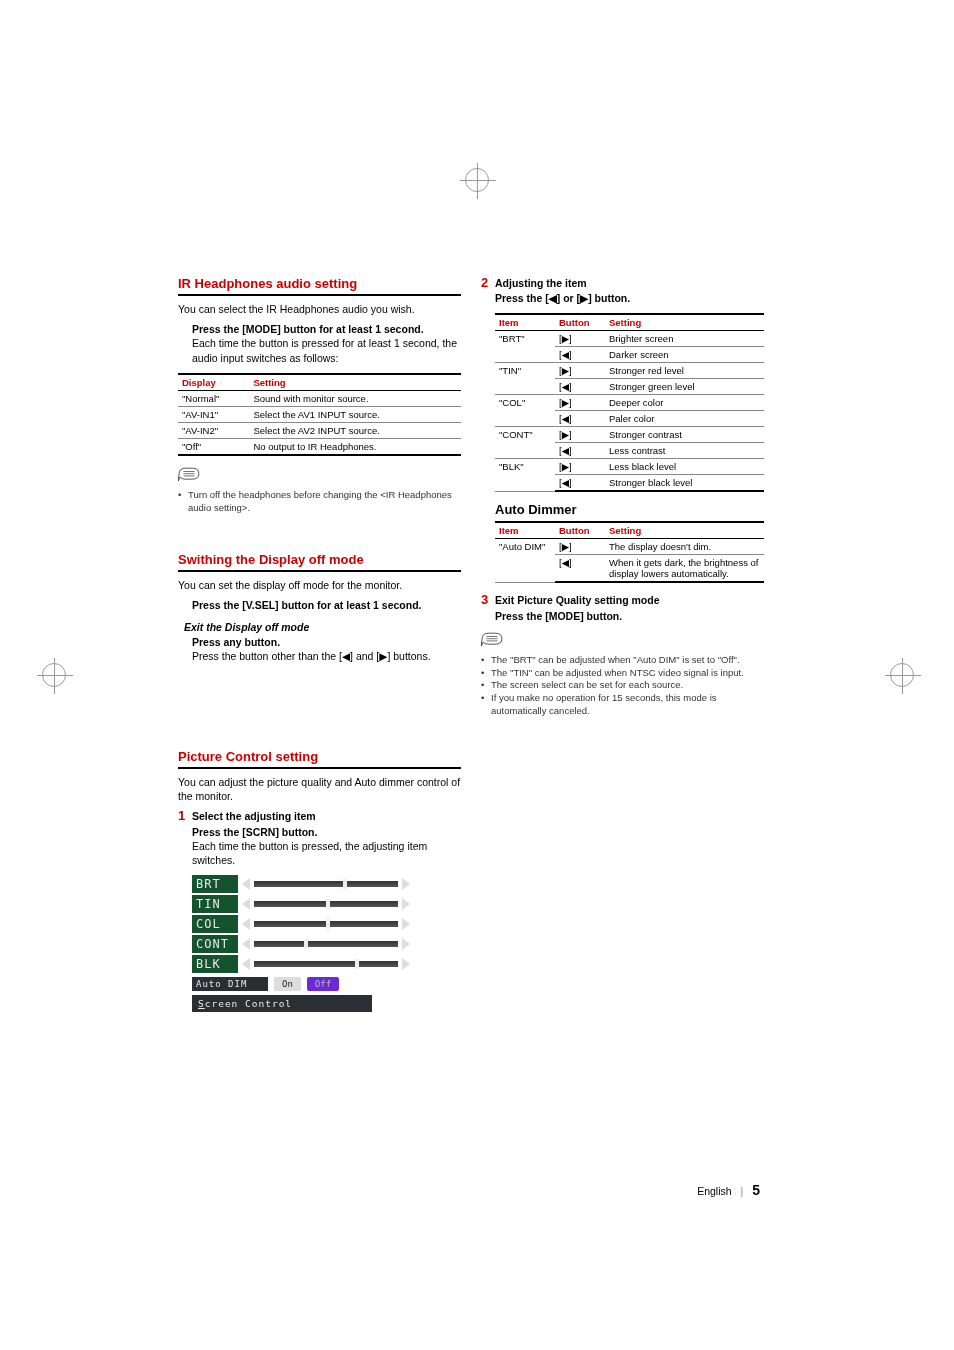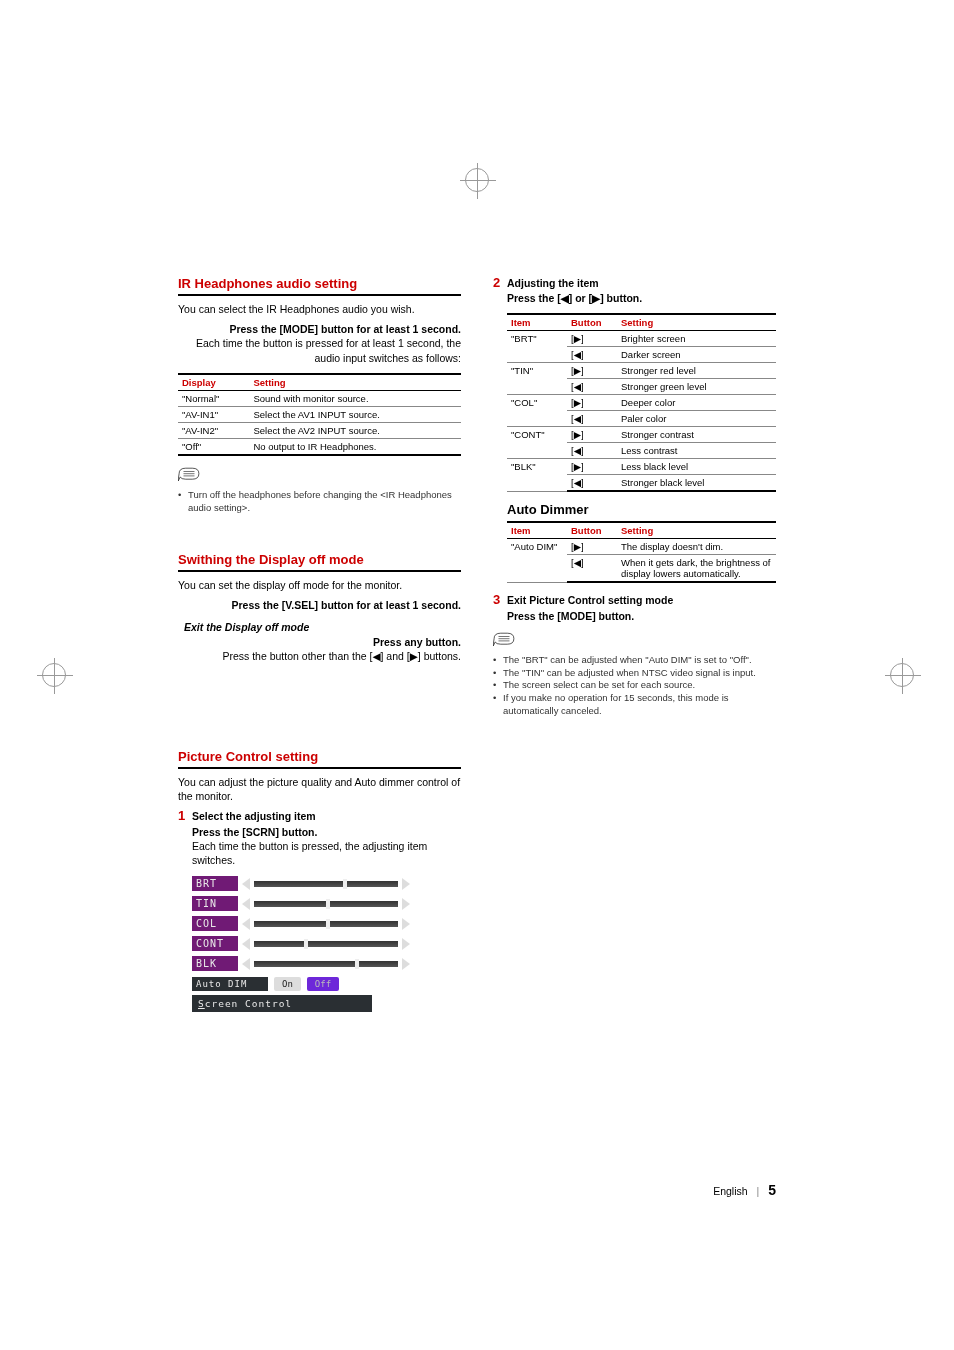--- a/index.html
+++ b/index.html
@@ -8,35 +8,35 @@
 
   
   .crop-circle { position: absolute; width: 24px; height: 24px; border: 1px solid #999; border-radius: 50%; }
   .crop-circle::before, .crop-circle::after { content:""; position:absolute; background:#999; }
   .crop-circle::before { left:11px; top:-6px; width:1px; height:36px; }
   .crop-circle::after  { top:11px; left:-6px; height:1px; width:36px; }
   .crop-top { top: 168px; left: 465px; }
   .crop-left { top: 663px; left: 42px; }
   .crop-right { top: 663px; left: 890px; }
 
-  .cols { position:absolute; top: 276px; left: 178px; width: 600px; display:flex; gap: 32px; }
+  .cols { position:absolute; top: 276px; left: 178px; width: 600px; display:flex; gap: 20px; }
   .col { width: 283px; }
 
   .section-title { color:#c00; font-weight:700; font-size:13px; margin-bottom:3px; }
   .section-rule { height:2px; background:#000; margin-bottom:6px; }
 
   .intro { font-size:10.5px; line-height:1.35; margin-bottom:6px; }
 
   .step-block { display:flex; margin-bottom:8px; }
   .step-num { color:#c00; font-weight:700; font-size:13px; width:14px; flex:none; line-height:1.1; }
   .step-body { flex:1; font-size:10.5px; line-height:1.35; }
   .step-head { font-weight:700; }
   .step-sub { font-weight:700; margin-top:1px; }
 
-  .indent-block { margin-left:14px; font-size:10.5px; line-height:1.35; margin-bottom:8px;text-align:right; }
+  .indent-block { margin-left:14px; font-size:10.5px; line-height:1.35; margin-bottom:8px; }
 
   table.data { width:100%; border-collapse:collapse; font-size:9.5px; margin-top:4px; margin-bottom:10px; }
   table.data th { text-align:left; font-weight:700; border-top:2px solid #000; border-bottom:1px solid #000; padding:2px 4px; }
   table.data th:first-child { color:#c00; }
   table.data th.red, table.data th span.red { color:#c00; }
   table.data td { border-bottom:1px solid #888; padding:2px 4px; vertical-align:top; font-weight:300; }
   table.data tr.last td { border-bottom:2px solid #000; }
   table.data td.item { font-weight:400; }
   table.data td.btncell { text-align:left; }
 
@@ -48,40 +48,40 @@
   .note-list .txt { flex:1; }
 
   .sub-bold-it { font-weight:700; font-style:italic; font-size:10.5px; margin-bottom:2px; }
   .sub-bold { font-weight:700; font-size:10.5px; }
 
   .vspace-lg { height:38px; }
   .vspace-huge { height:78px; }
 
   .screenshot { margin-left:14px; margin-top:6px; width:220px; }
   .sc-bar { display:flex; align-items:center; height:17px; margin-bottom:3px; }
-  .sc-label { background:#701a75; color:#e8e8e8; font-family: monospace; font-size:10px; letter-spacing:1px; padding:2px 4px; width:46px; text-align:left; }
+  .sc-label { background:#14532d; color:#e8e8e8; font-family: monospace; font-size:12px; letter-spacing:1px; padding:2px 4px; width:46px; text-align:left; }
   .sc-arl { width:0; height:0; border-top:6px solid transparent; border-bottom:6px solid transparent; border-right:8px solid #ddd; margin:0 2px 0 4px; }
   .sc-arr { width:0; height:0; border-top:6px solid transparent; border-bottom:6px solid transparent; border-left:8px solid #ddd; margin:0 2px; }
   .sc-track { flex:1; height:6px; background:linear-gradient(#333,#555); position:relative; margin:0 2px; }
   .sc-thumb { position:absolute; top:-2px; width:4px; height:10px; background:#eee; }
   .sc-centerbar { flex:1; height:6px; background:linear-gradient(#333,#555); position:relative; margin:0 2px; }
   .sc-centerbar::after { content:""; position:absolute; left:50%; top:-2px; width:4px; height:10px; background:#eee; }
   .sc-auto { display:flex; align-items:center; height:17px; margin-bottom:3px; }
   .sc-auto-label { background:#2a2f33; color:#e8e8e8; font-family:monospace; font-size:9px; letter-spacing:1px; padding:2px 4px; width:76px; }
   .sc-pill { font-family:monospace; font-size:9px; padding:2px 8px; margin-left:6px; border-radius:2px; }
   .sc-on { background:#ddd; color:#222; }
   .sc-off { background:#6d28d9; color:#bbb; }
   .sc-title-row { height:17px; background:#2a2f33; color:#e8e8e8; font-family:monospace; font-size:9.5px; letter-spacing:1px; display:flex; align-items:center; padding-left:6px; width:180px; }
   .sc-title-row span.u { text-decoration:underline; }
 
   .btn-tri { font-family: Arial, sans-serif; }
 
   .subheading { font-weight:700; font-size:13px; margin:6px 0 2px 0; }
 
-  .footer { position:absolute; right:178px; bottom:152px; font-size:10.5px; }
+  .footer { position:absolute; right:194px; bottom:152px; font-size:10.5px; }
   .footer .pnum { font-weight:700; font-size:14px; }
   .footer .sep { margin:0 6px; color:#888; }
 </style>
 </head>
 <body>
 
 <div class="page">
   <div class="crop-circle crop-top"></div>
   <div class="crop-circle crop-left"></div>
   <div class="crop-circle crop-right"></div>
@@ -312,21 +312,21 @@
         <tr class="last">
               <td class="btncell"><span>[</span><span>◀</span><span>]</span></td>
               <td>When it gets dark, the brightness of display lowers automatically.</td>
             </tr>
       </tbody>
         </table>
 
       <div class="step-block">
         <div class="step-num">3</div>
         <div class="step-body">
-          <div class="step-head">Exit Picture Control setting mode</div>
+          <div class="step-head">Exit Picture Quality setting mode</div>
           <div class="step-sub">Press the [MODE] button.</div>
         </div>
       </div>
 
       <span class="note-icon">
         <svg viewBox="0 0 40 28">
             <path d="M2 14 Q2 4 14 4 L26 4 Q38 4 38 14 Q38 24 26 24 L14 24 Q6 24 4 20 L0 28 Z" fill="none" stroke="#000" stroke-width="1.2"></path>
             <line x1="10" y1="10" x2="30" y2="10" stroke="#000"></line>
             <line x1="10" y1="14" x2="30" y2="14" stroke="#000"></line>
             <line x1="10" y1="18" x2="30" y2="18" stroke="#000"></line>

